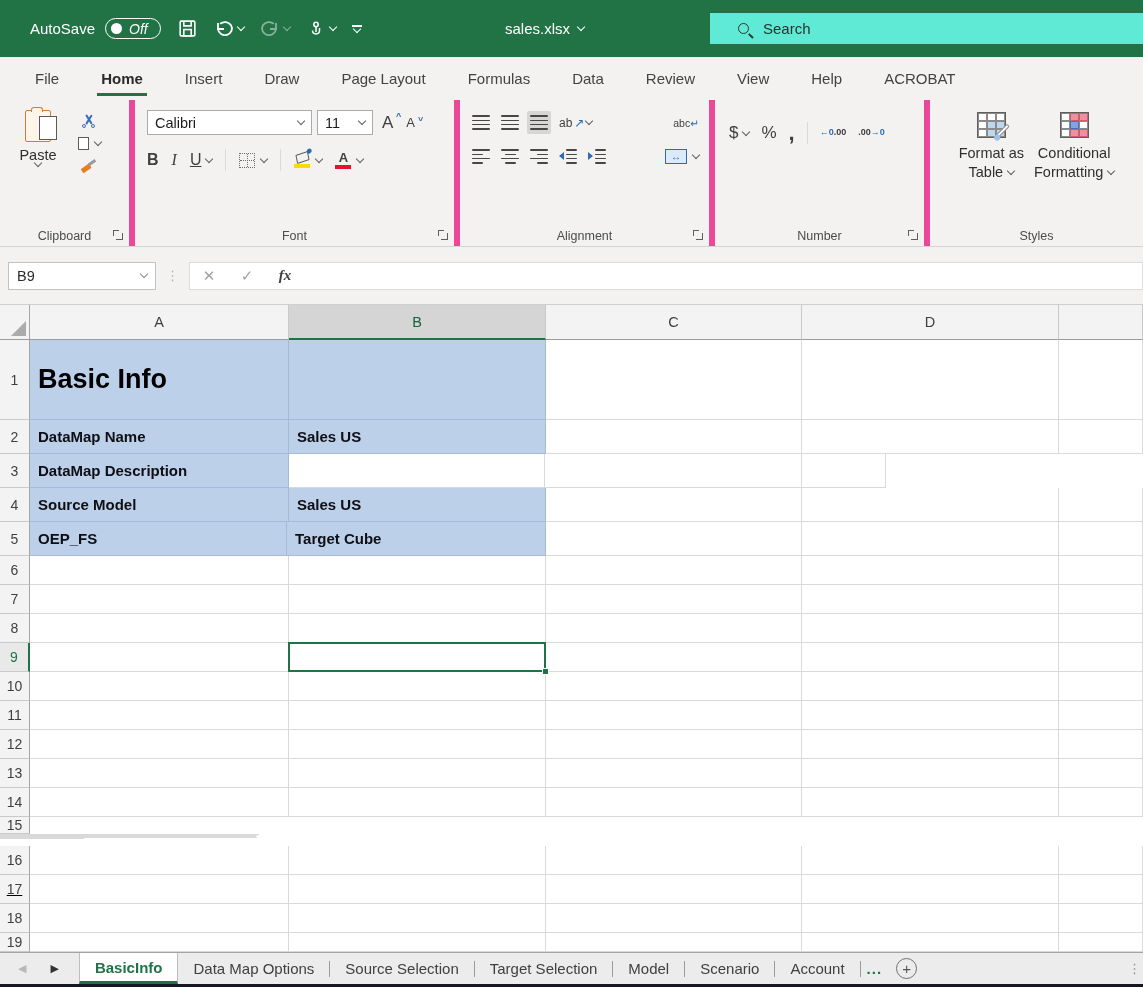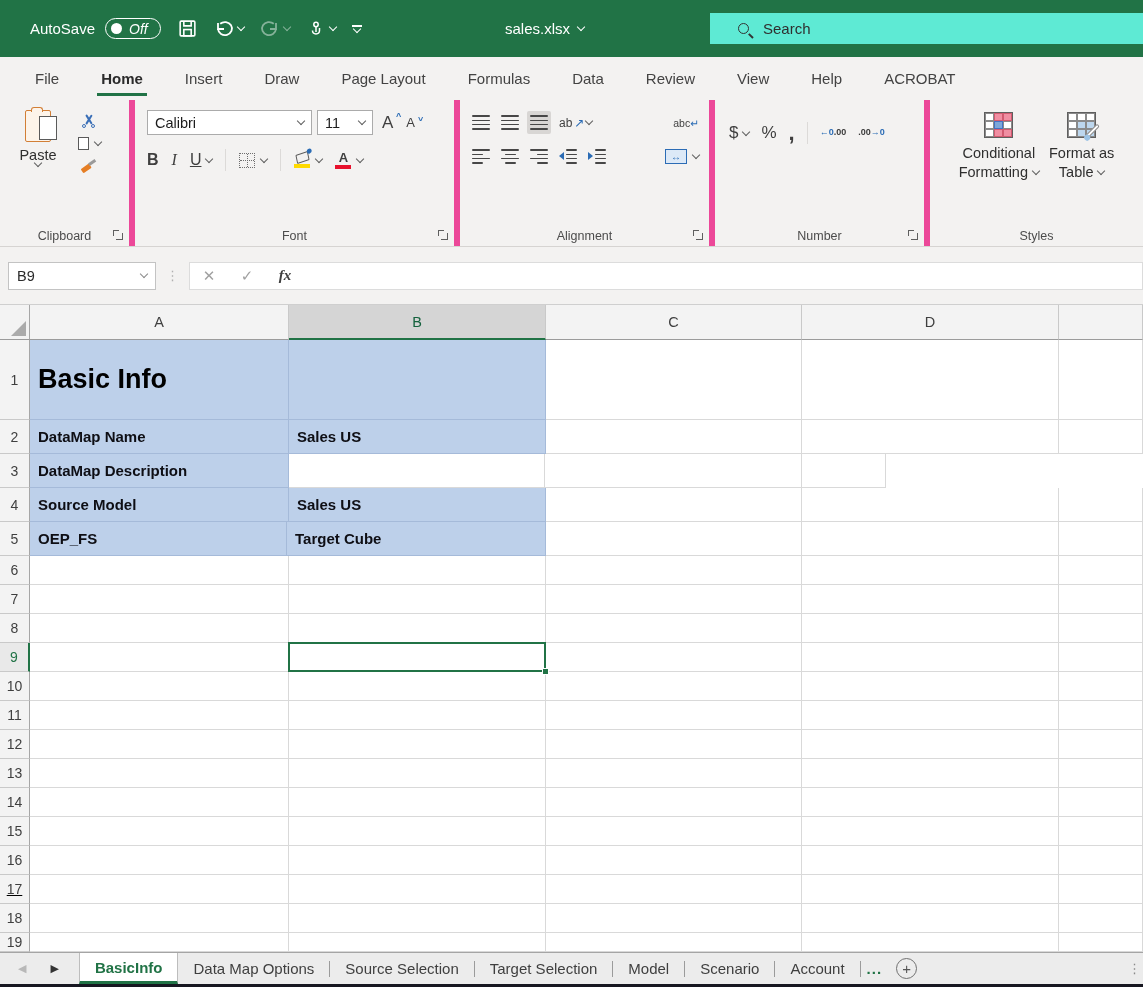--- a/index.html
+++ b/index.html
@@ -427,56 +427,56 @@
           <br>
         <span class="blue">→0</span>
       </span>
     </div>
     <div class="grp-label">Number</div>
     <span class="dlg"></span>
   </div>
 
   <div class="grp grp-styles" style="border-right:none">
     <div class="bigbtn">
-      <span class="cf-grid">
-        <span></span>
-          <span class="red"></span>
-          <span class="red"></span>
-        <span></span>
-          <span class="blue"></span>
-          <span></span>
-        <span></span>
-          <span class="red"></span>
-          <span class="red"></span>
-      </span>
-      <span>Conditional</span>
-      <span class="lbl-line">
-          <span>Formatting</span>
-          <i class="chev chev-g"></i>
-        </span>
-    </div>
-    <div class="bigbtn">
       <span class="fat-grid">
         <span></span>
           <span></span>
           <span></span>
         <span></span>
           <span class="blue"></span>
           <span class="blue"></span>
         <span></span>
           <span class="blue"></span>
           <span class="blue"></span>
         <span class="fat-brush"></span>
       </span>
       <span>Format as</span>
       <span class="lbl-line">
           <span>Table</span>
           <i class="chev chev-g"></i>
         </span>
     </div>
+    <div class="bigbtn">
+      <span class="cf-grid">
+        <span></span>
+          <span class="red"></span>
+          <span class="red"></span>
+        <span></span>
+          <span class="blue"></span>
+          <span></span>
+        <span></span>
+          <span class="red"></span>
+          <span class="red"></span>
+      </span>
+      <span>Conditional</span>
+      <span class="lbl-line">
+          <span>Formatting</span>
+          <i class="chev chev-g"></i>
+        </span>
+    </div>
     <div class="grp-label">Styles</div>
   </div>
 </div>
 
 <div class="formula-bar">
   <div class="name-box">
     <span>B9</span>
     <i class="chev"></i>
   </div>
   <span class="fx-dots">⋮</span>
@@ -607,21 +607,21 @@
         <div class="cell" style="width: 84px;"></div>
       </div>
       <div class="grid-row" style="height: 29px;">
         <div class="row-header">14</div>
         <div class="cell" style="width: 259px;"></div>
         <div class="cell" style="width: 257px;"></div>
         <div class="cell" style="width: 256px;"></div>
         <div class="cell" style="width: 257px;"></div>
         <div class="cell" style="width: 84px;"></div>
       </div>
-      <div class="grid-row" style="height: 29px;">
+      <div class="grid-row" style="height: 29px; flex-direction: column;">
         <div class="row-header">15</div>
         <div class="cell" style="width: 259px;"></div>
         <div class="cell" style="width: 257px;"></div>
         <div class="cell" style="width: 256px;"></div>
         <div class="cell" style="width: 257px;"></div>
         <div class="cell" style="width: 84px;"></div>
       </div>
       <div class="grid-row" style="height: 29px;">
         <div class="row-header">16</div>
         <div class="cell" style="width: 259px;"></div>

